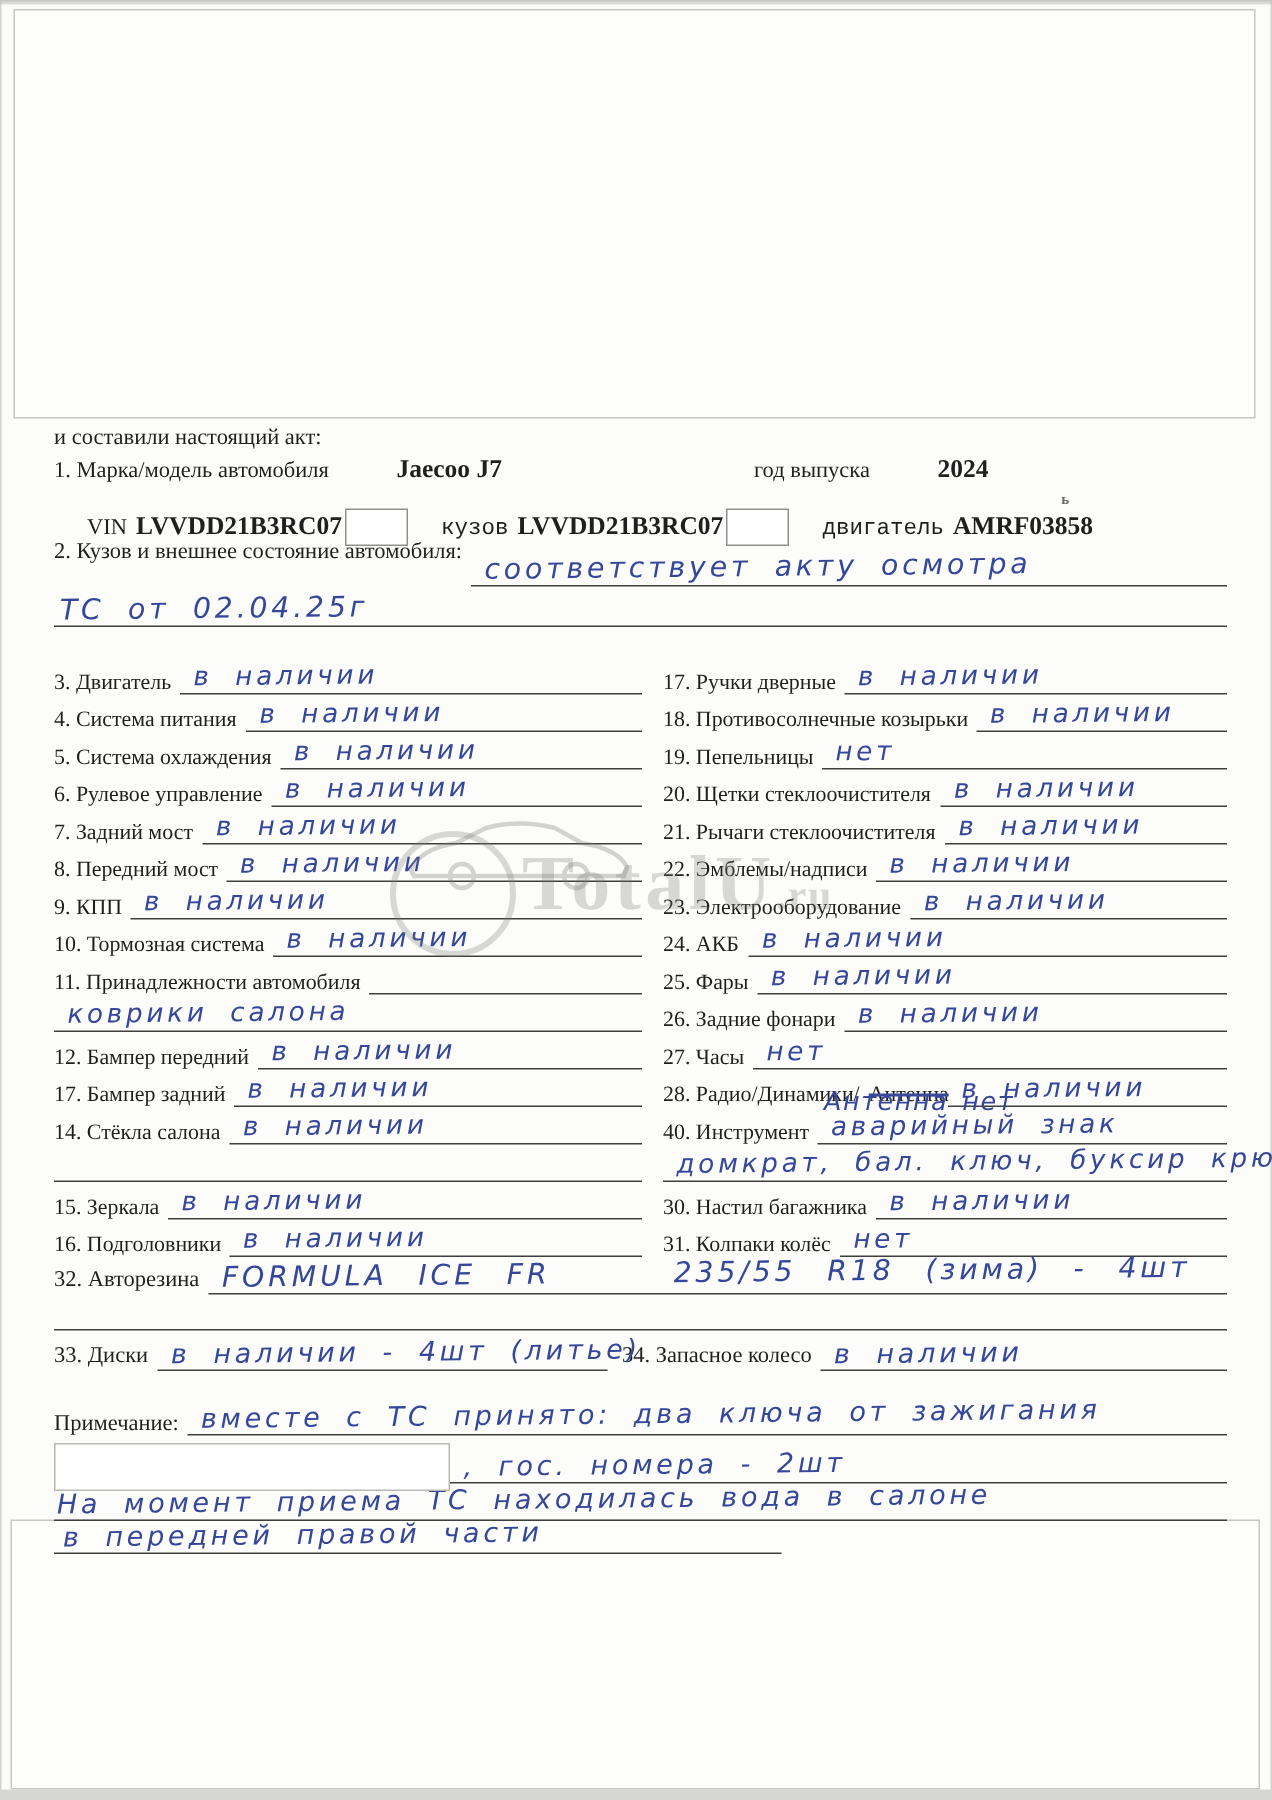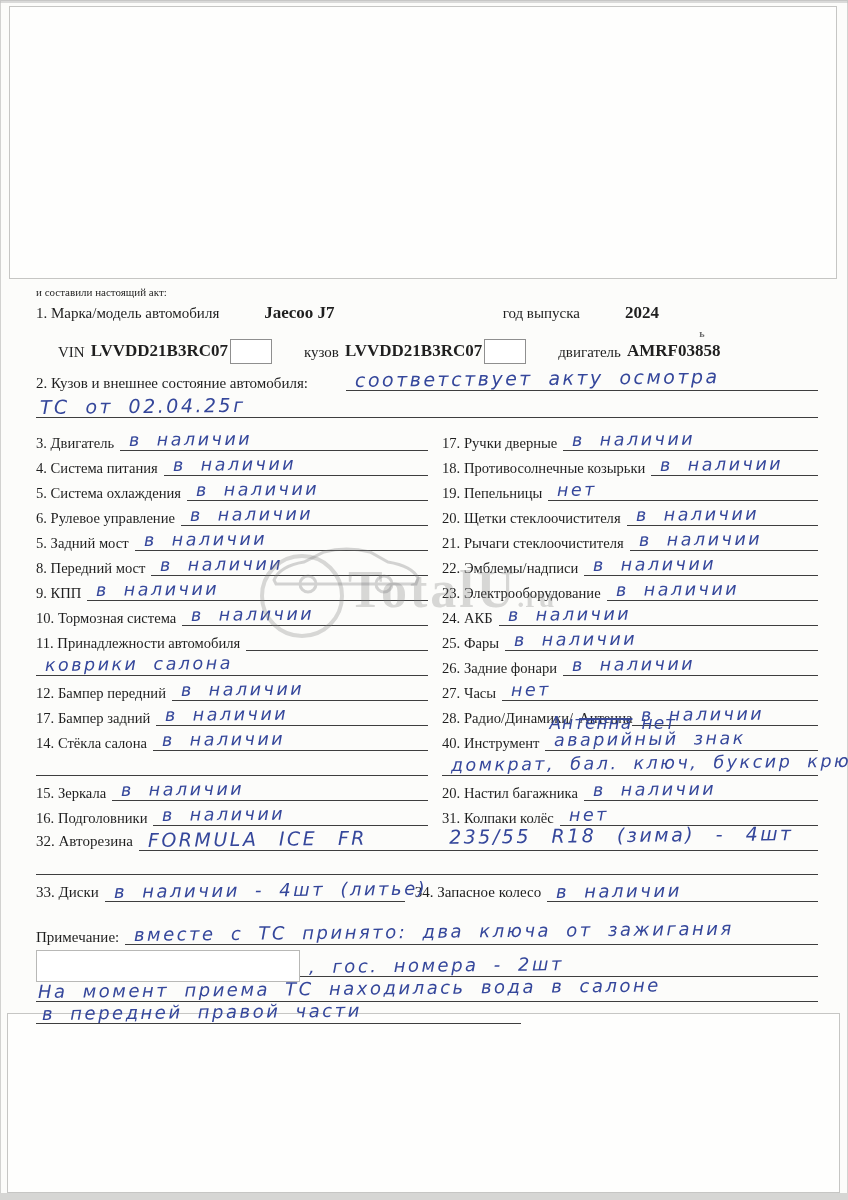--- a/index.html
+++ b/index.html
@@ -10,47 +10,47 @@
     box-shadow:inset 0 0 0 1px #d2d2d0;
   }
   .top-edge{position:absolute;top:0;left:0;width:100%;height:3px;background:#bdbdbd;opacity:.55;}
   .bottom-strip{position:absolute;left:0;bottom:0;width:100%;height:7px;background:#d6d6d4;}
   .blank-box{position:absolute;background:#fefefd;border:1px solid #c6c6c4;}
   .blank-box.top{left:9px;top:6px;width:826px;height:271px;}
   .blank-box.bottom{left:7px;top:1013px;width:831px;height:178px;}
 
   .form{position:absolute;left:36px;top:283px;width:782px;}
 
-  .intro{font-size:11px;height:20px;line-height:18px;}
+  .intro{font-size:15px;height:20px;line-height:18px;}
 
   .row1{display:flex;align-items:baseline;height:27px;font-size:15px;gap:38px;}
   .row1 .bold{font-weight:bold;font-size:17px;margin-left:7px;}
   .row1 .year-label{margin-left:130px;}
 
   .vinrow{display:flex;align-items:flex-end;height:31px;font-size:15px;padding-left:22px;}
   .vinrow .bold{font-weight:bold;font-size:17px;margin-left:6px;white-space:nowrap;}
-  .vinrow .gap{margin-left:26px;}
+  .vinrow .gap{margin-left:16px;font-family:Liberation Mono, monospace;}
   .redact-chip{display:inline-block;width:40px;height:23px;background:#fff;border:1.5px solid #8f8f8f;margin:0 6px -3px 2px;}
   .engine-wrap{position:relative;}
   .engine-mark{position:absolute;top:-13px;right:16px;font-size:10px;color:#6a6a6a;}
 
   
   .hw{
     font-family:"DejaVu Sans",sans-serif;font-style:italic;color:#35479b;
     letter-spacing:2.5px;word-spacing:7px;white-space:pre;
   }
 
-  .item2row{display:flex;align-items:flex-end;height:30px;font-size:15px;gap:32px;}
+  .item2row{display:flex;height:30px;font-size:15px;}
   .item2row .flabel{white-space:nowrap;}
   .fline{flex:1;border-bottom:1.5px solid #3e3e3e;position:relative;display:flex;align-items:flex-end;min-width:0;}
   .item2row .fval{font-size:19px;}
   .item2b{height:27px;display:flex;align-items:flex-end;}
   .item2b .fval{font-size:19px;padding-left:4px;}
 
-  .columns{display:flex;margin-top:8px;}
+  .columns{display:flex;margin-top:20px;}
   .col-left{width:392px;}
   .col-right{width:376px;margin-left:14px;}
   .frow{display:flex;align-items:flex-end;height:25px;font-size:14.6px;}
   .flabel{white-space:nowrap;padding-right:6px;line-height:15px;}
   .flabel:empty{display:none;}
   .fstruck{white-space:nowrap;text-decoration:line-through;text-decoration-thickness:2px;text-decoration-color:#3a4a99;line-height:15px;text-align:right;}
   .fstruck:empty{display:none;}
   .fval{font-size:17.5px;line-height:19px;padding-left:9px;transform:rotate(-0.6deg);transform-origin:left bottom;overflow:visible;}
   .fann{position:absolute;top:-14px;left:4px;font-size:17px;letter-spacing:1px;word-spacing:3px;line-height:12px;}
   .fann:empty{display:none;}
@@ -156,21 +156,21 @@
 
           <div class="frow">
             <span class="flabel">6. Рулевое управление</span>
             <span class="fline">
 
               <span class="fval hw">в наличии</span>
             </span>
           </div>
 
           <div class="frow">
-            <span class="flabel">5. Задний мост</span>
+            <span class="flabel">7. Задний мост</span>
             <span class="fline">
 
               <span class="fval hw">в наличии</span>
             </span>
           </div>
 
           <div class="frow">
             <span class="flabel">8. Передний мост</span>
             <span class="fline">
 
@@ -379,21 +379,21 @@
 
           <div class="frow">
 
             <span class="fline">
 
               <span class="fval hw">домкрат, бал. ключ, буксир крюк</span>
             </span>
           </div>
 
           <div class="frow">
-            <span class="flabel">20. Настил багажника</span>
+            <span class="flabel">30. Настил багажника</span>
 
             <span class="fline">
 
               <span class="fval hw">в наличии</span>
             </span>
           </div>
 
           <div class="frow">
             <span class="flabel">31. Колпаки колёс</span>
 

